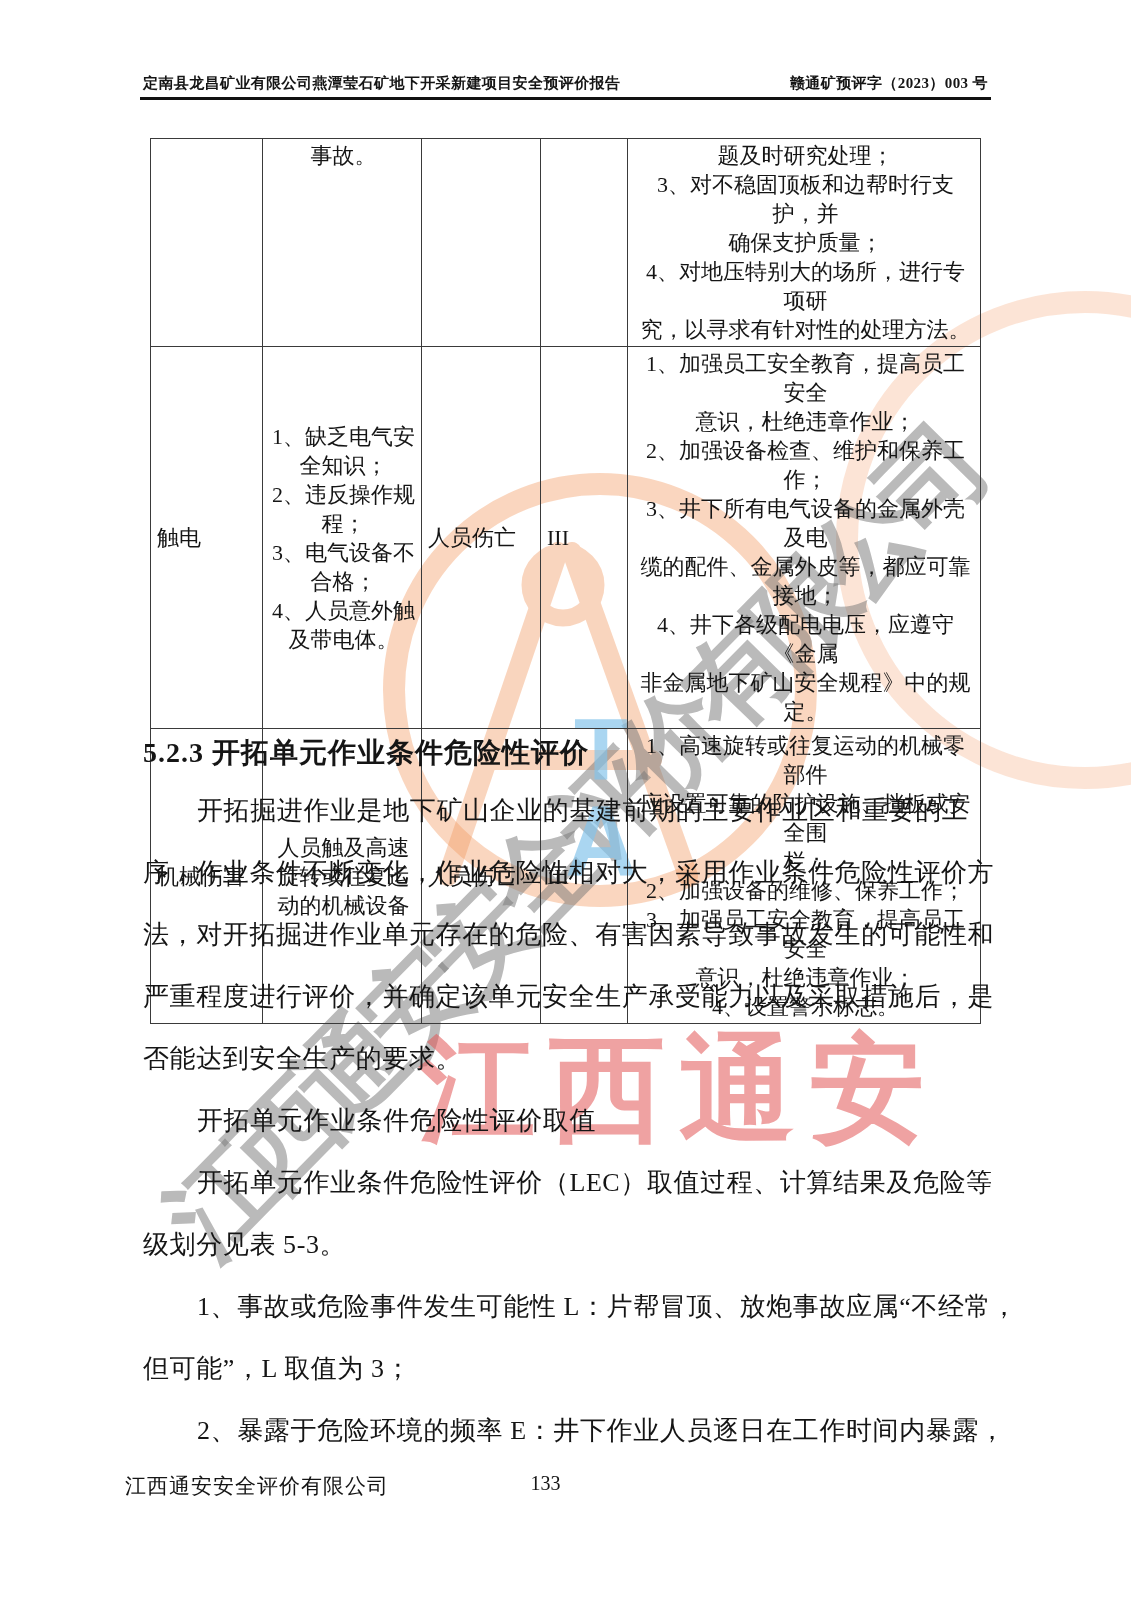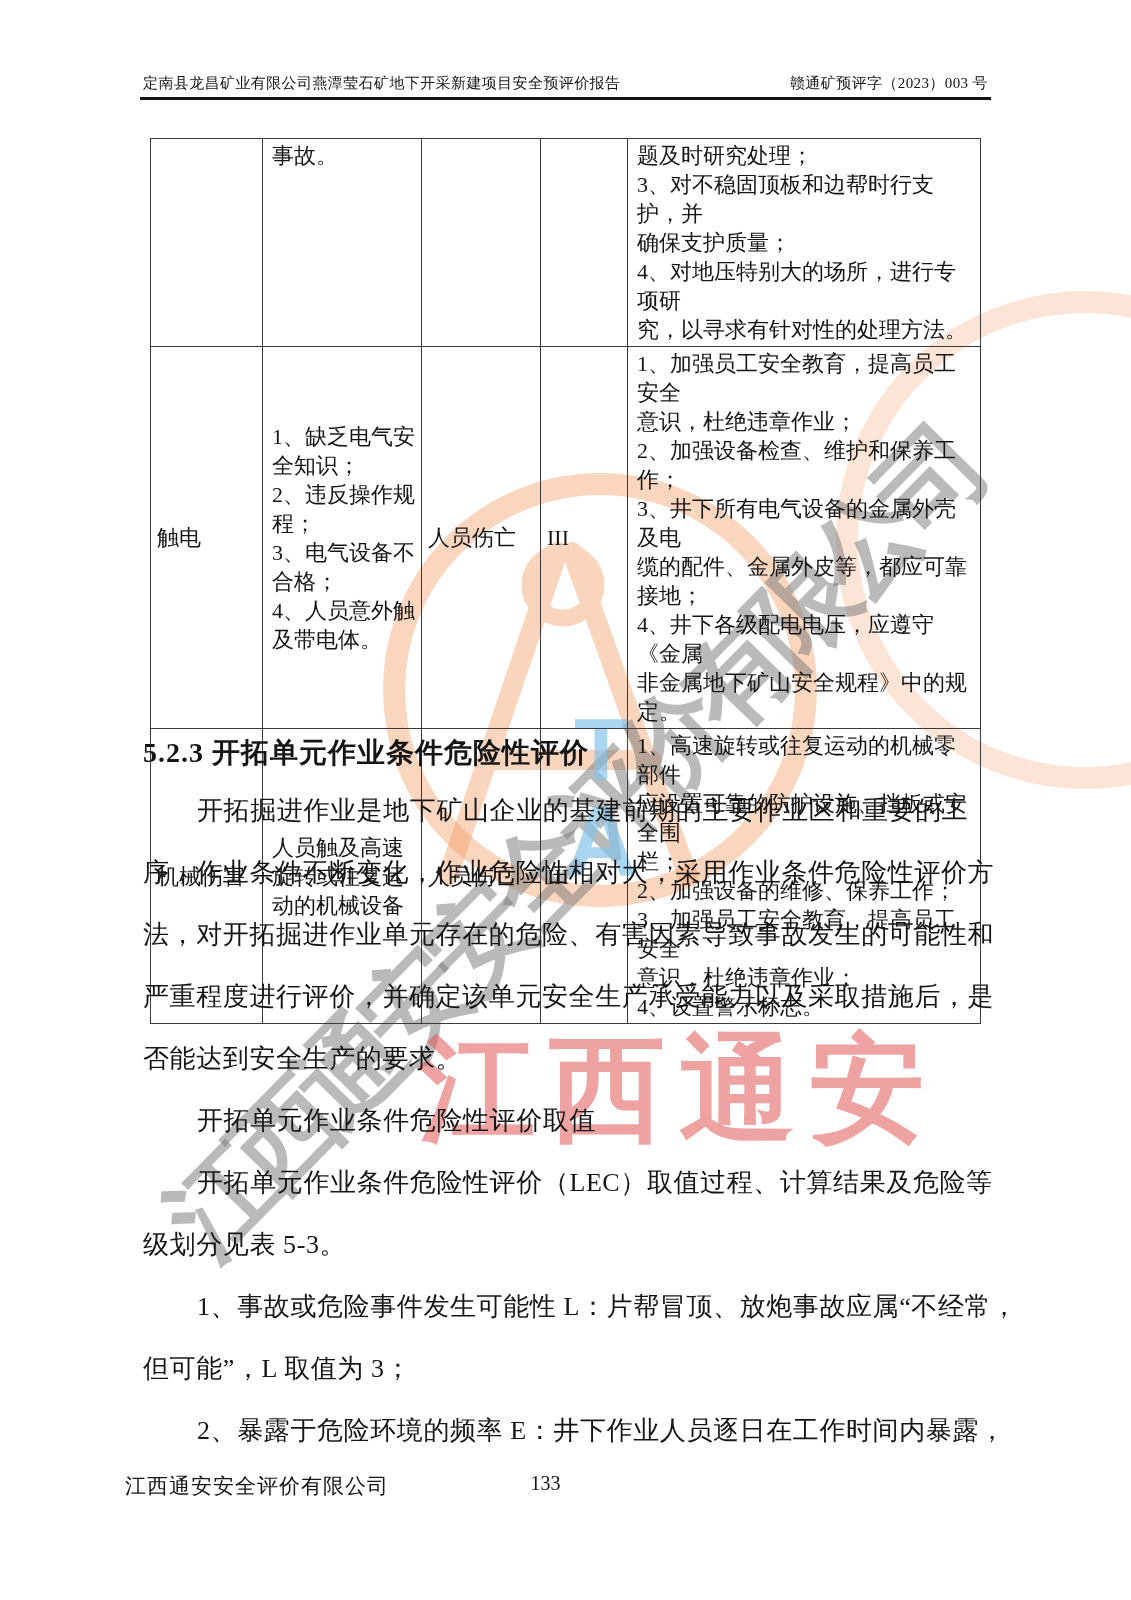--- a/index.html
+++ b/index.html
@@ -14,31 +14,31 @@
            white-space:nowrap;text-align:center;}
   .wm-ta{position:absolute;left:531px;top:706px;width:140px;z-index:0;text-align:center;
          font-family:"Liberation Sans","DejaVu Sans",sans-serif;font-weight:bold;
          color:rgba(130,195,235,0.68);line-height:0.98;}
   .wm-ta .t{font-size:88px;display:block;}
   .wm-ta .a{font-size:100px;display:block;}
   .wm-red{position:absolute;left:393px;top:1012px;z-index:0;white-space:nowrap;
           font-family:"Liberation Sans","DejaVu Sans",sans-serif;font-weight:bold;
           font-size:116px;letter-spacing:14px;color:rgba(226,85,85,0.55);margin-left:26px;}
   
-  .header{position:absolute;left:143px;right:143px;top:74px;z-index:1;font-size:15px;}
+  .header{position:absolute;left:143px;right:143px;top:74px;z-index:1;font-size:15px;font-weight:bold;}
   .h-left{float:left;letter-spacing:0.4px;}
   .h-right{float:right;letter-spacing:0.4px;text-align:right;}
   .h-rule{position:absolute;left:140px;right:140px;top:97px;height:3px;background:#111;z-index:1;}
   
   table.hz{position:absolute;left:150px;top:138px;z-index:1;border-collapse:collapse;
            table-layout:fixed;width:830px;font-size:22px;}
   table.hz td{border:1.5px solid #3a3a3a;line-height:29px;padding:2px 6px;
               white-space:pre-line;overflow:hidden;vertical-align:middle;}
   table.hz td.c-hazard,table.hz td.c-cons,table.hz td.c-level{}
-  table.hz td.c-cause,table.hz td.c-meas{text-align:left;padding-left:9px;}
+  table.hz td.c-cause,table.hz td.c-meas{text-align:center;padding-left:9px;}
   table.hz tr.first td{vertical-align:top;}
   
   .heading{position:absolute;left:143px;top:734px;z-index:1;font-size:28px;font-weight:bold;
            font-family:Liberation Serif, serif;letter-spacing:1px;}
   .body-lines{position:absolute;left:143px;top:780px;width:860px;z-index:1;}
   .body-lines .bl{font-size:26px;line-height:62px;white-space:nowrap;letter-spacing:0.6px;}
   .body-lines .bl.ind{padding-left:54px;}
   
   .footer-company{position:absolute;left:125px;top:1472px;z-index:1;font-size:21px;letter-spacing:1px;}
   .footer-page{position:absolute;left:0;right:40px;top:1472px;z-index:1;text-align:center;font-size:20px;}

